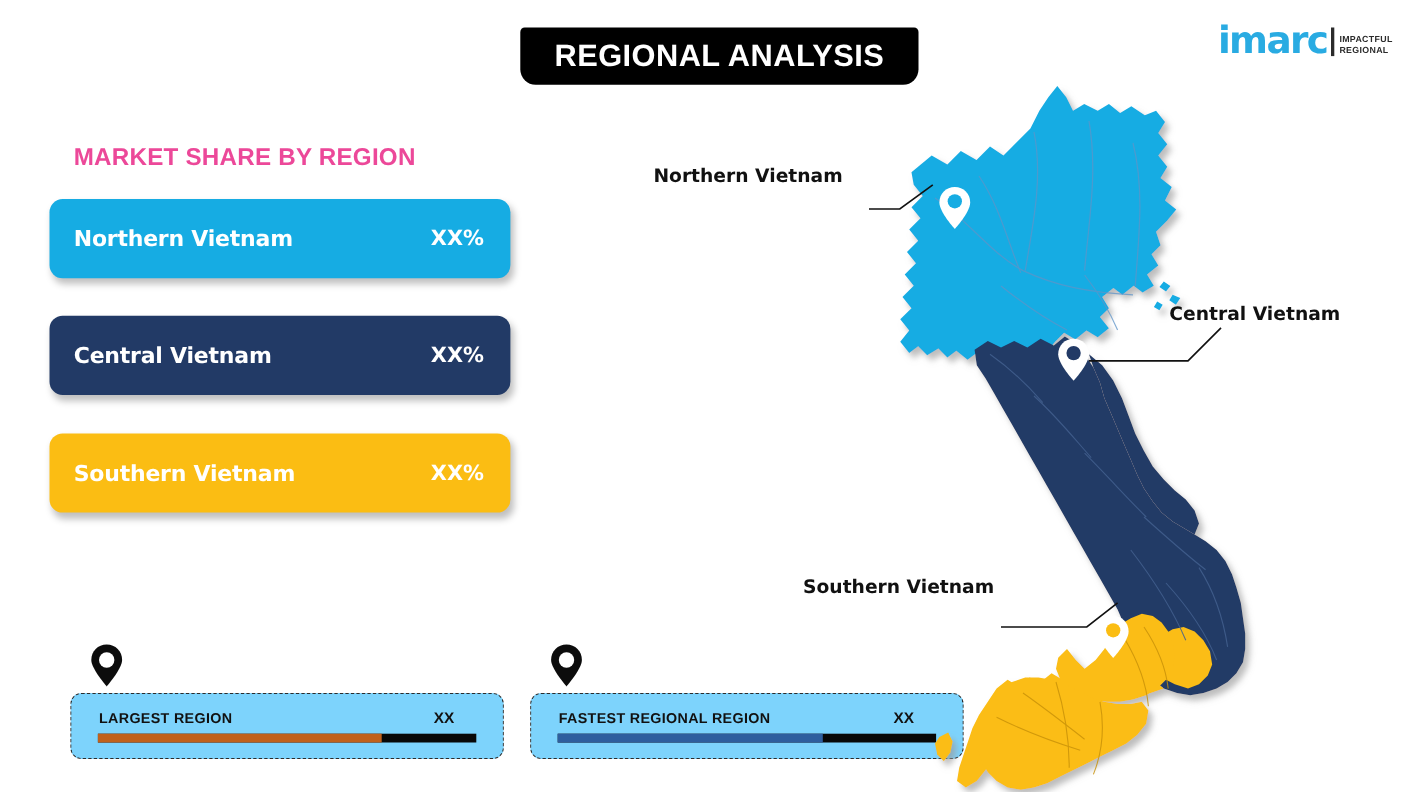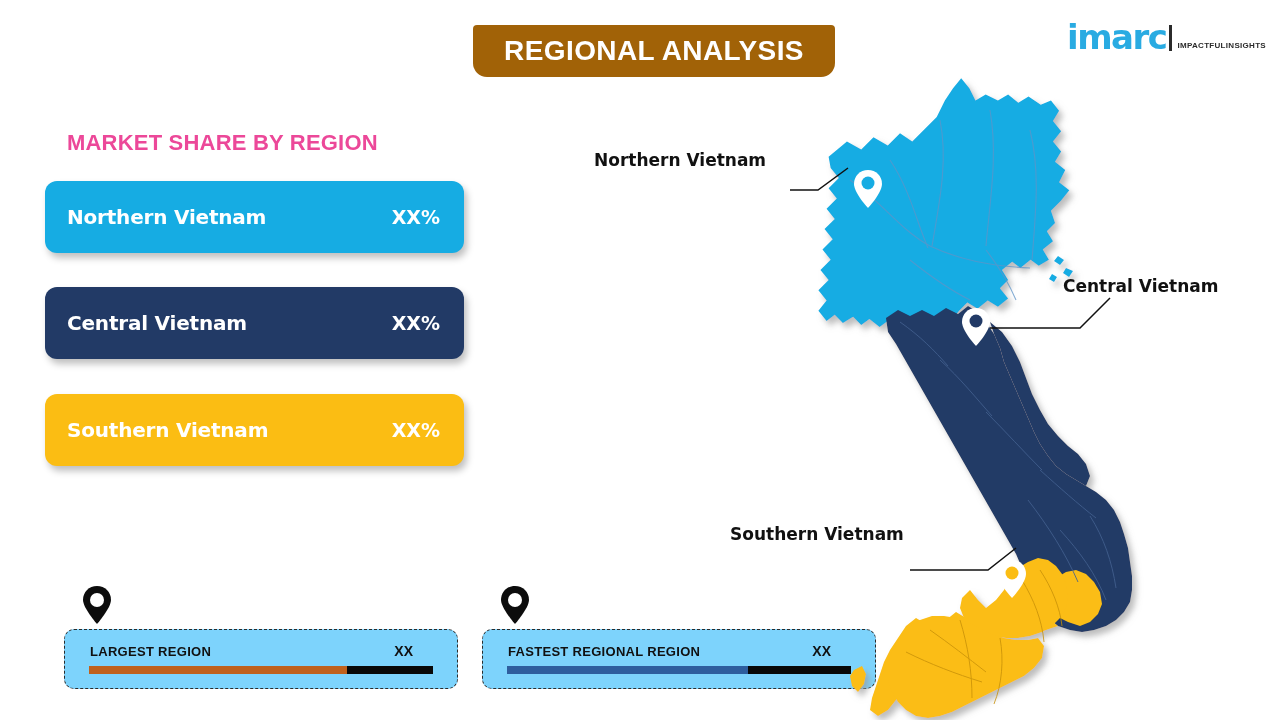--- a/index.html
+++ b/index.html
@@ -8,21 +8,21 @@
     font-family:"Liberation Sans", sans-serif;
     background:#ffffff;
     position:relative;
     overflow:hidden;
   }
 
   
   #title-banner {
     position:absolute; left:473px; top:25px;
     width:362px; height:52px;
-    background:#a16207;
+    background:#000000;
     border-radius:4px 4px 14px 14px;
     display:flex; align-items:center; justify-content:center;
   }
   #title-banner .txt {
     color:#ffffff; font-size:28px; font-weight:bold;
     letter-spacing:.4px;
     font-family:"Liberation Sans", sans-serif;
   }
 
   
@@ -30,21 +30,21 @@
           display:flex; align-items:flex-end; }
   #logo .imarc {
     font-family:"DejaVu Sans", sans-serif;
     font-size:34px; font-weight:bold; color:#29ABE2;
     letter-spacing:-1.5px; line-height:1;
   }
   #logo .divider {
     width:3px; height:26px; background:#2b2b2b; margin:0 5px 3px 3px;
   }
   #logo .tagline {
-    display:flex; flex-direction:row; justify-content:flex-start;
+    display:flex; flex-direction:column; justify-content:flex-start;
     margin-bottom:3px;
   }
   #logo .tagline span {
     font-size:8px; font-weight:bold; color:#2b2b2b;
     letter-spacing:.3px; line-height:1.25;
   }
 
   
   #market-share-heading {
     position:absolute; left:67px; top:130px;
@@ -105,21 +105,21 @@
 
 <div id="title-banner">
   <span class="txt">REGIONAL ANALYSIS</span>
 </div>
 
 <div id="logo">
   <span class="imarc">imarc</span>
   <span class="divider"></span>
   <span class="tagline">
     <span>IMPACTFUL</span>
-    <span>INSIGHTS</span>
+    <span>REGIONAL</span>
   </span>
 </div>
 
 <div id="market-share-heading">MARKET SHARE BY REGION</div>
 
 <div class="region-bar" id="bar-north" style="background:#16ACE3">
   <span class="name">Northern Vietnam</span>
   <span class="pct">XX%</span>
 </div>
 <div class="region-bar" id="bar-central" style="background:#223A66">

